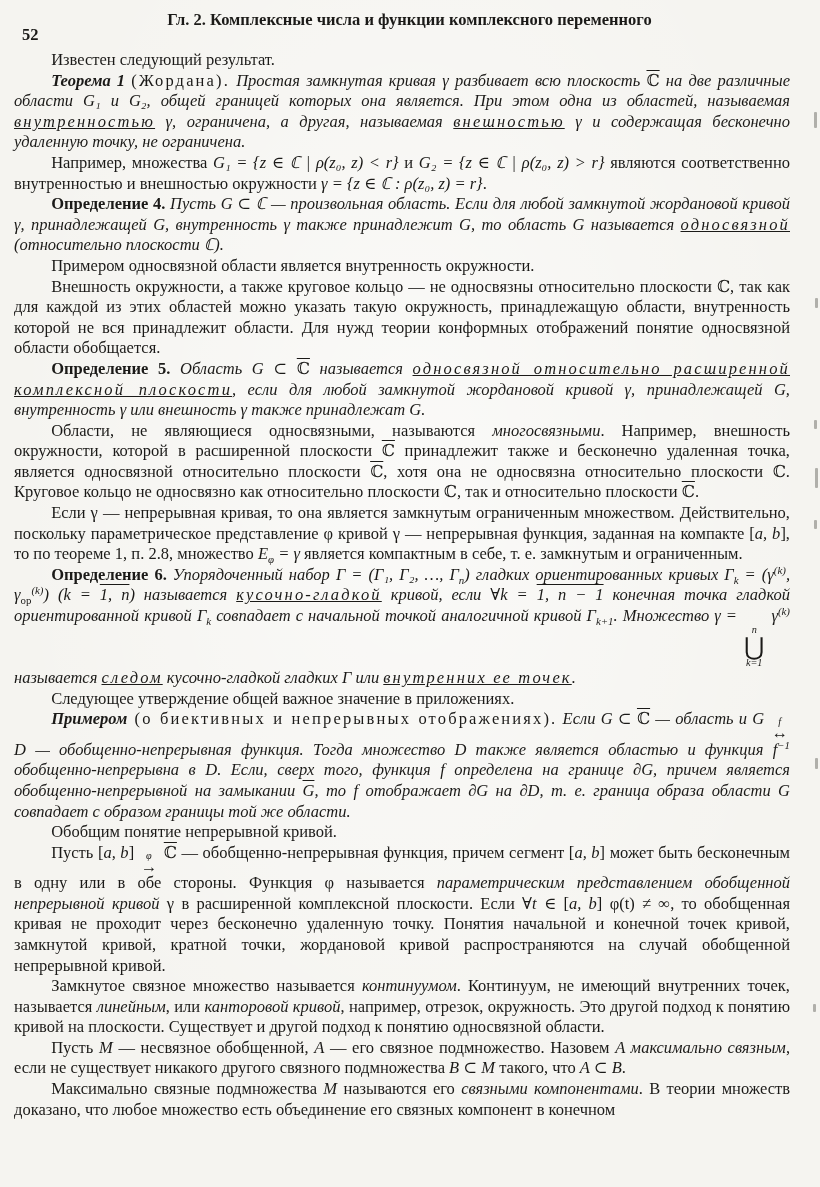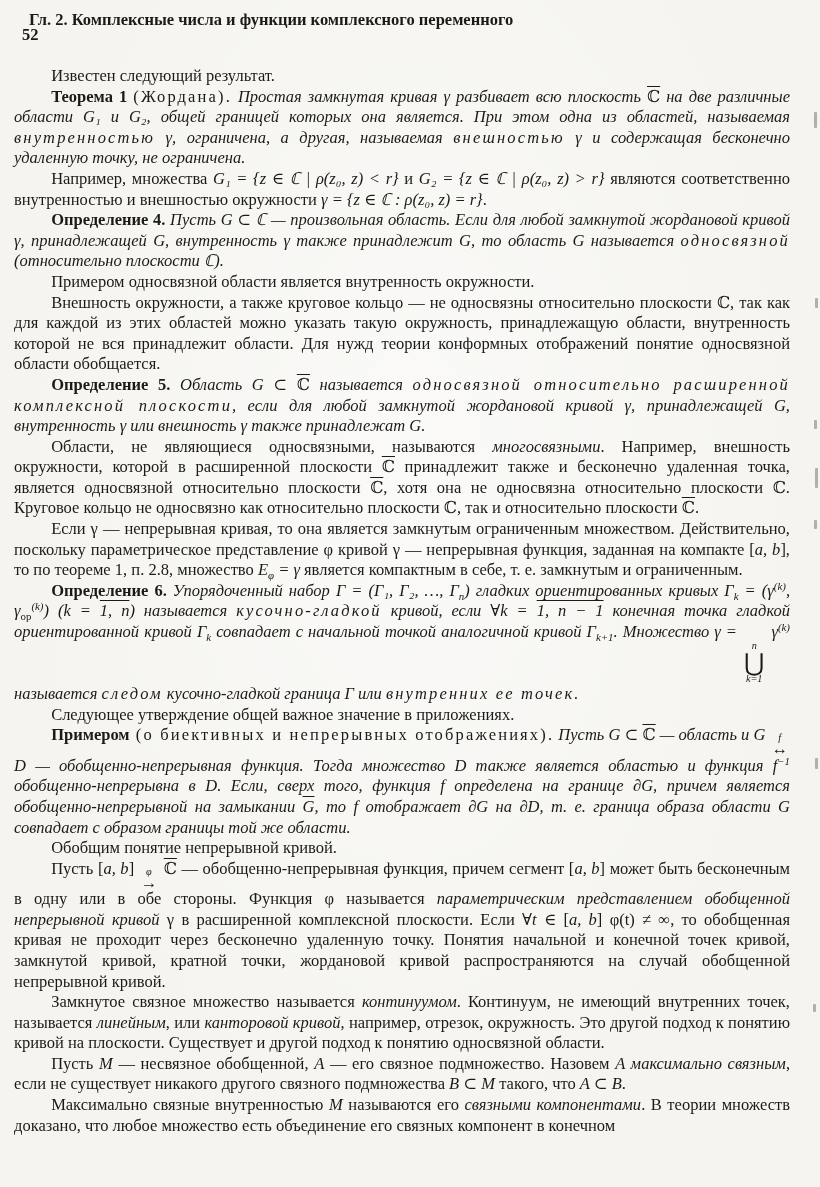--- a/index.html
+++ b/index.html
@@ -21,34 +21,34 @@
       #f5f4f0;
   }
   
   .runhead {
     position: relative;
     height: 24px;
     font-weight: bold;
     font-size: 16.5px;
   }
   .pageno { position: absolute; left: 8px; top: 15px; }
-  .rh-title { position: absolute; left: 15px; right: 0; top: 0; }
+  .rh-title { position: absolute; left: 15px; right: 0; top: 0; text-align: center; }
   
   .content {
-    margin-top: 32px;
+    margin-top: 16px;
     font-size: 16.5px;
     line-height: 20.6px;
     text-align: justify;
   }
   p.para { margin: 0; text-indent: 2.25em; }
   .i   { font-style: italic; }
   .b   { font-weight: bold; }
-  .bi  { font-weight: bold; }
+  .bi  { font-weight: bold; font-style: italic; }
   .sp  { letter-spacing: .13em; }
-  .isp { font-style: italic; letter-spacing: .13em; }
+  .isp { font-style: italic; letter-spacing: .13em; text-decoration: underline; }
   .over  { text-decoration: overline; }
   .iover { font-style: italic; text-decoration: overline; }
   sub, sup { font-size: .66em; line-height: 0; font-style: italic; }
   sub.subu { font-style: normal; }
   
   .stack {
     display: inline-flex;
     flex-direction: column;
     align-items: center;
     text-indent: 0;
@@ -84,34 +84,34 @@
       <p class="para"><span class="b">Определение 4. </span><span class="i">Пусть G ⊂ ℂ — произвольная область. Если для любой замкнутой жордановой кривой γ, принадлежащей G, внутренность γ также принадлежит G, то область G называется </span><span class="isp">односвязной</span><span class="i"> (относительно плоскости ℂ).</span></p>
       <p class="para"><span>Примером односвязной области является внутренность окружности.</span></p>
       <p class="para"><span>Внешность окружности, а также круговое кольцо — не односвязны относительно плоскости ℂ, так как для каждой из этих областей можно указать такую окружность, принадлежащую области, внутренность которой не вся принадлежит области. Для нужд теории конформных отображений понятие односвязной области обобщается.</span></p>
       <p class="para"><span class="b">Определение 5. </span><span class="i">Область G ⊂ </span><span class="over">ℂ</span><span class="i"> называется </span><span class="isp">односвязной относительно расширенной комплексной плоскости</span><span class="i">, если для любой замкнутой жордановой кривой γ, принадлежащей G, внутренность γ или внешность γ также принадлежат G.</span></p>
       <p class="para"><span>Области, не являющиеся односвязными, называются </span><span class="i">многосвязными</span><span>. Например, внешность окружности, которой в расширенной плоскости </span><span class="over">ℂ</span><span> принадлежит также и бесконечно удаленная точка, является односвязной относительно плоскости </span><span class="over">ℂ</span><span>, хотя она не односвязна относительно плоскости ℂ. Круговое кольцо не односвязно как относительно плоскости ℂ, так и относительно плоскости </span><span class="over">ℂ</span><span>.</span></p>
       <p class="para"><span>Если γ — непрерывная кривая, то она является замкнутым ограниченным множеством. Действительно, поскольку параметрическое представление φ кривой γ — непрерывная функция, заданная на компакте [</span><span class="i">a, b</span><span>], то по теореме 1, п. 2.8, множество </span><span class="i">E</span><sub>φ</sub><span class="i"> = γ</span><span> является компактным в себе, т. е. замкнутым и ограниченным.</span></p>
       <p class="para"><span class="b">Определение 6. </span><span class="i">Упорядоченный набор Γ = (Γ₁, Γ₂, …, Γ</span><sub>n</sub><span class="i">) гладких ориентированных кривых Γ</span><sub>k</sub><span class="i"> = (γ</span><sup>(k)</sup><span class="i">, γ</span><sub class="subu">ор</sub><sup>(k)</sup><span class="i">) (k = </span><span class="iover">1, n</span><span class="i">) называется </span><span class="isp">кусочно-гладкой</span><span class="i"> кривой, если ∀k = </span><span class="iover">1, n − 1</span><span class="i"> конечная точка гладкой ориентированной кривой Γ</span><sub>k</sub><span class="i"> совпадает с начальной точкой аналогичной кривой Γ</span><sub>k+1</sub><span class="i">. Множество γ = </span><span class="stack union">
           <span class="st-top">n</span>
           <span class="st-mid">⋃</span>
           <span class="st-bot">k=1</span>
-        </span><span class="i"> γ</span><sup>(k)</sup><span class="i"> называется </span><span class="isp">следом</span><span class="i"> кусочно-гладкой граница Γ или </span><span class="isp">внутренних ее точек</span><span class="i">.</span></p>
+        </span><span class="i"> γ</span><sup>(k)</sup><span class="i"> называется </span><span class="isp">следом</span><span class="i"> кусочно-гладкой гладких Γ или </span><span class="isp">внутренних ее точек</span><span class="i">.</span></p>
       <p class="para"><span>Следующее утверждение общей важное значение в приложениях.</span></p>
-      <p class="para"><span class="bi">Примером</span><span class="sp"> (о биективных и непрерывных отображениях).</span><span class="i"> Пусть G ⊂ </span><span class="over">ℂ</span><span class="i"> — область и G </span><span class="stack arrowmap">
+      <p class="para"><span class="bi">Примером</span><span class="sp"> (о биективных и непрерывных отображениях).</span><span class="i"> Если G ⊂ </span><span class="over">ℂ</span><span class="i"> — область и G </span><span class="stack arrowmap">
           <span class="st-top">f</span>
           <span class="st-mid">↔</span>
         </span><span class="i"> D — обобщенно-непрерывная функция. Тогда множество D также является областью и функция f</span><sup>−1</sup><span class="i"> обобщенно-непрерывна в D. Если, сверх того, функция f определена на границе ∂G, причем является обобщенно-непрерывной на замыкании </span><span class="iover">G</span><span class="i">, то f отображает ∂G на ∂D, т. е. граница образа области G совпадает с образом границы той же области.</span></p>
       <p class="para"><span>Обобщим понятие непрерывной кривой.</span></p>
       <p class="para"><span>Пусть [</span><span class="i">a, b</span><span>] </span><span class="stack arrowmap">
           <span class="st-top">φ</span>
           <span class="st-mid">→</span>
         </span><span> </span><span class="over">ℂ</span><span> — обобщенно-непрерывная функция, причем сегмент [</span><span class="i">a, b</span><span>] может быть бесконечным в одну или в обе стороны. Функция φ называется </span><span class="i">параметрическим представлением обобщенной непрерывной кривой</span><span> γ в расширенной комплексной плоскости. Если ∀</span><span class="i">t</span><span> ∈ [</span><span class="i">a, b</span><span>] φ(t) ≠ ∞, то обобщенная кривая не проходит через бесконечно удаленную точку. Понятия начальной и конечной точек кривой, замкнутой кривой, кратной точки, жордановой кривой распространяются на случай обобщенной непрерывной кривой.</span></p>
       <p class="para"><span>Замкнутое связное множество называется </span><span class="i">континуумом</span><span>. Континуум, не имеющий внутренних точек, называется </span><span class="i">линейным</span><span>, или </span><span class="i">канторовой кривой</span><span>, например, отрезок, окружность. Это другой подход к понятию кривой на плоскости. Существует и другой подход к понятию односвязной области.</span></p>
       <p class="para"><span>Пусть </span><span class="i">M</span><span> — несвязное обобщенной, </span><span class="i">A</span><span> — его связное подмножество. Назовем </span><span class="i">A максимально связным</span><span>, если не существует никакого другого связного подмножества </span><span class="i">B ⊂ M</span><span> такого, что </span><span class="i">A ⊂ B</span><span>.</span></p>
-      <p class="para"><span>Максимально связные внутренностью </span><span class="i">M</span><span> называются его </span><span class="i">связными компонентами</span><span>. В теории множеств доказано, что любое множество есть объединение его связных компонент в конечном</span></p>
+      <p class="para"><span>Максимально связные подмножества </span><span class="i">M</span><span> называются его </span><span class="i">связными компонентами</span><span>. В теории множеств доказано, что любое множество есть объединение его связных компонент в конечном</span></p>
     </div>
   <div id="specks">
       <div class="speck" style="left: 814px; top: 112px; width: 3px; height: 16px;"></div>
       <div class="speck" style="left: 815px; top: 298px; width: 3px; height: 10px;"></div>
       <div class="speck" style="left: 814px; top: 420px; width: 3px; height: 9px;"></div>
       <div class="speck" style="left: 815px; top: 468px; width: 3px; height: 20px;"></div>
       <div class="speck" style="left: 814px; top: 520px; width: 3px; height: 9px;"></div>
       <div class="speck" style="left: 815px; top: 758px; width: 3px; height: 11px;"></div>
       <div class="speck" style="left: 813px; top: 1004px; width: 3px; height: 8px;"></div>
     </div>

